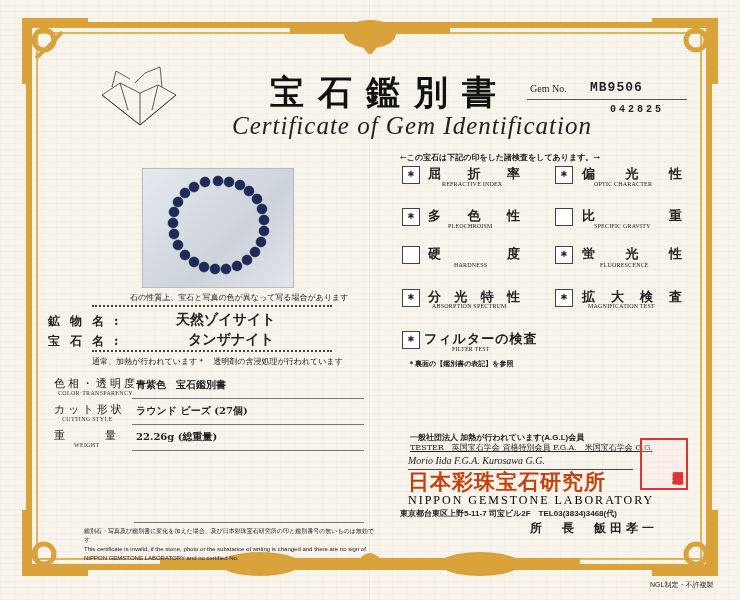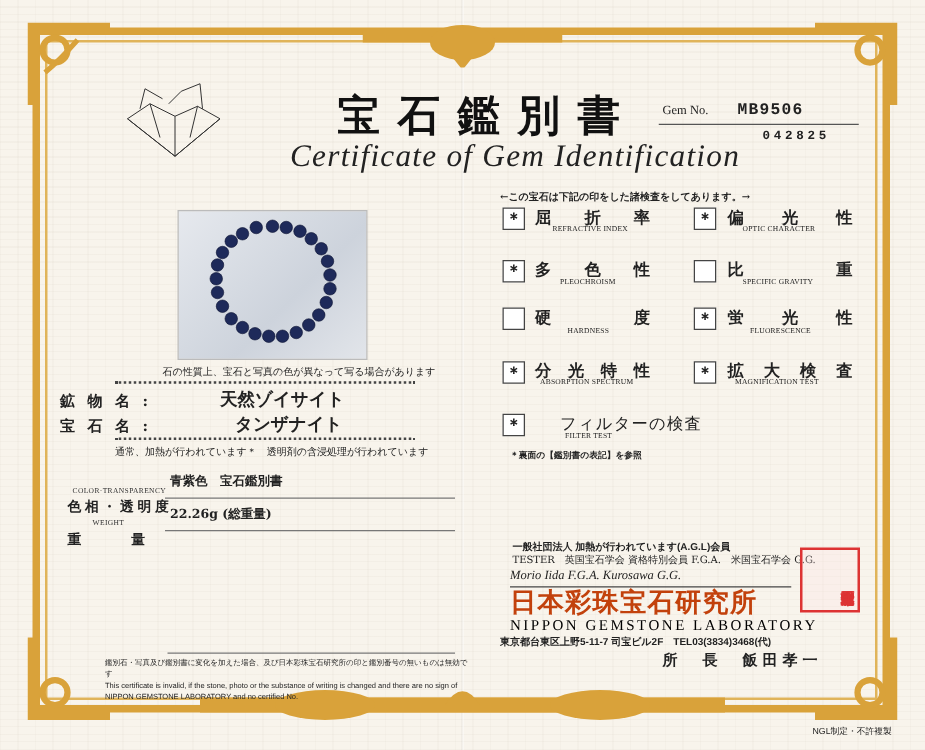--- a/index.html
+++ b/index.html
@@ -22,31 +22,31 @@
   .gemno-label{left:530px;top:83px;font-size:10px;font-family:"Liberation Serif",serif;}
   .gemno-val{left:590px;top:80px;font-size:13px;font-family:"Liberation Mono",monospace;font-weight:bold;letter-spacing:1px;}
   .gemno-line{left:527px;top:99px;width:160px;height:1px;background:#555;}
   .cert-no{left:610px;top:104px;font-size:10px;font-family:"Liberation Mono",monospace;font-weight:bold;letter-spacing:3px;}
   .photo{left:142px;top:168px;width:150px;height:118px;background:linear-gradient(135deg,#e6e9ee,#cdd3dc 60%,#e2e5ea);border:1px solid #bbb;}
   .photo-note{left:130px;top:292px;font-size:8px;}
   .dotline{height:2px;border-top:2px dotted #444;}
   .row-label{font-size:12px;letter-spacing:10px;font-weight:bold;}
   .row-val{font-size:14px;font-weight:bold;}
   .treat{left:92px;top:356px;font-size:8px;}
-  .spec-label{font-size:11px;font-weight:bold;letter-spacing:3px;margin-top:22px;}
+  .spec-label{font-size:11px;font-weight:normal;letter-spacing:3px;}
   .spec-en{font-size:6px;letter-spacing:.3px;color:#333;font-family:"Liberation Serif",serif;}
   .spec-val{font-size:10px;font-weight:bold;}
   .spec-line{height:1px;background:#777;}
   .footnote{font-size:6px;font-family:"Liberation Sans",sans-serif;line-height:9px;color:#222;}
   .test-intro{left:400px;top:152px;font-size:8px;font-weight:bold;}
   .chk{position:absolute;width:18px;height:18px;border:1px solid #444;background:#fff;box-sizing:border-box;font-size:13px;line-height:17px;text-align:center;font-weight:bold;}
   .tjp{position:absolute;font-size:13px;font-weight:bold;display:flex;justify-content:space-between;}
   .ten{position:absolute;font-size:6px;font-family:"Liberation Serif",serif;letter-spacing:.2px;}
   .agl{left:410px;top:432px;font-size:8px;font-family:"Liberation Sans",sans-serif;font-weight:bold;}
-  .tester{left:410px;top:442px;font-size:8px;}
+  .tester{left:410px;top:442px;font-size:8px;text-decoration:underline;}
   .sig{left:408px;top:455px;width:225px;height:14px;font-size:10px;font-style:italic;font-family:"Liberation Serif",serif;border-bottom:1px solid #444;}
   .lab-jp{left:408px;top:468px;font-size:21px;font-weight:bold;font-family:"DejaVu Sans",sans-serif;letter-spacing:1px;color:#c2410c;}
   .lab-en{left:408px;top:493px;font-size:12px;letter-spacing:2px;font-family:"Liberation Serif",serif;color:#000000;}
   .addr{left:400px;top:508px;font-size:8px;font-weight:bold;font-family:Liberation Sans, sans-serif;}
   .director{left:530px;top:520px;font-size:12px;font-weight:bold;letter-spacing:4px;}
   .stamp{left:640px;top:438px;width:48px;height:52px;border:2px solid #d33;color:#d33;font-size:11px;line-height:16px;text-align:center;box-sizing:border-box;writing-mode:vertical-rl;padding:1px;font-weight:bold;background:rgba(255,230,230,0.3);}
   .ngl{left:650px;top:580px;font-size:7px;font-family:"Liberation Sans",sans-serif;}
 </style>
 </head>
 <body>
@@ -143,20 +143,26 @@
 <div class="abs treat">通常、加熱が行われています＊　透明剤の含浸処理が行われています</div>
 
 <div class="abs" style="left:54px;top:376px;width:310px">
   <div style="position:relative;height:26px">
     <div class="abs spec-label" style="left:0;top:0">色相・透明度</div>
     <div class="abs spec-en" style="left:4px;top:14px">COLOR·TRANSPARENCY</div>
     <div class="abs spec-val" style="left:82px;top:2px">青紫色　宝石鑑別書</div>
     <div class="abs spec-line" style="left:78px;top:22px;width:232px"></div>
   </div>
   <div style="position:relative;height:26px">
+    <div class="abs spec-label" style="left:0;top:0">カット形状</div>
+    <div class="abs spec-en" style="left:8px;top:14px">CUTTING STYLE</div>
+    <div class="abs spec-val" style="left:82px;top:2px">ラウンド ビーズ (27個)</div>
+    <div class="abs spec-line" style="left:78px;top:22px;width:232px"></div>
+  </div>
+  <div style="position:relative;height:26px">
     <div class="abs spec-label" style="left:0;top:0;letter-spacing:6px">重　　量</div>
     <div class="abs spec-en" style="left:20px;top:14px">WEIGHT</div>
     <div class="abs spec-val" style="left:82px;top:2px">22.26g (総重量)</div>
     <div class="abs spec-line" style="left:78px;top:22px;width:232px"></div>
   </div>
 </div>
 
 <div class="abs spec-line" style="left:134px;top:522px;width:230px"></div>
 <div class="abs footnote" style="left:84px;top:527px;width:290px">
   <div>鑑別石・写真及び鑑別書に変化を加えた場合、及び日本彩珠宝石研究所の印と鑑別番号の無いものは無効です</div>
@@ -233,21 +239,21 @@
   <div class="tjp" style="left:582px;top:288px;width:100px">
       <span>拡</span>
       <span>大</span>
       <span>検</span>
       <span>査</span>
     </div>
   <div class="ten" style="left:588px;top:303px">MAGNIFICATION TEST</div>
 </div>
 <div>
   <div class="chk" style="left:402px;top:331px">＊</div>
-  <div class="abs" style="left:448px;top:330px;font-size:13px;font-weight:normal;letter-spacing:1px">フィルターの検査</div>
+  <div class="abs" style="left:424px;top:330px;font-size:13px;font-weight:bold;letter-spacing:1px">フィルターの検査</div>
   <div class="ten" style="left:452px;top:346px">FILTER TEST</div>
 </div>
 <div class="abs" style="left:408px;top:359px;font-size:7px;font-weight:bold">＊裏面の【鑑別書の表記】を参照</div>
 
 <div class="abs agl">一般社団法人 加熱が行われています(A.G.L)会員</div>
 <div class="abs tester">TESTER　英国宝石学会 資格特別会員 F.G.A.　米国宝石学会 G.G.</div>
 <div class="abs sig">Morio Iida  F.G.A.  Kurosawa  G.G.</div>
 <div class="abs lab-jp">日本彩珠宝石研究所</div>
 <div class="abs lab-en">NIPPON GEMSTONE LABORATORY</div>
 <div class="abs addr">東京都台東区上野5-11-7 司宝ビル2F　TEL03(3834)3468(代)</div>

